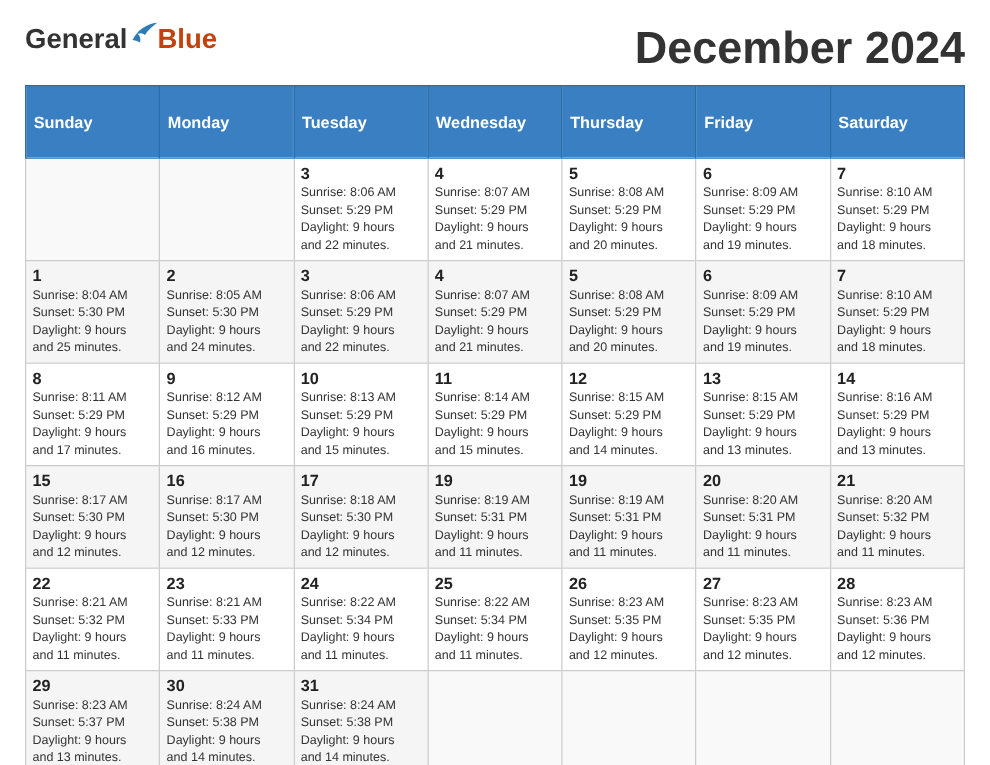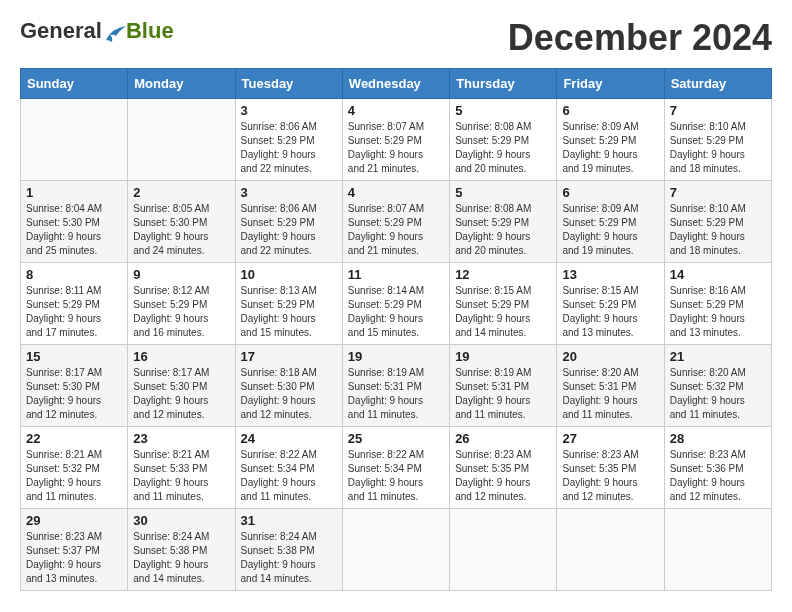--- a/index.html
+++ b/index.html
@@ -20,27 +20,27 @@
       align-items: flex-start;
       margin-bottom: 10px;
     }
     .logo {
       display: flex;
       flex-direction: column;
       align-items: flex-start;
     }
     .logo-text {
       display: flex;
-      align-items: flex-end;
+      align-items: flex-start;
       font-size: 22px;
       font-weight: bold;
       color: #333;
     }
     .logo-general { color: #333; }
-    .logo-blue { color: #4d7c0f; }
+    .logo-blue { color: #c2410c; }
     .logo-bird {
       width: 22px;
       height: 18px;
       margin-left: 2px;
     }
     .title-block {
     }
     .month-title {
       font-size: 36px;
       font-weight: bold;
@@ -54,21 +54,21 @@
     }
     .calendar {
       width: 100%;
       border-collapse: collapse;
       table-layout: fixed;
     }
     .calendar th {
       background-color: #3a7fc1;
       color: #fff;
       text-align: left;
-      padding: 7px 6px;
+      padding: 21px 6px;
       font-size: 13px;
       font-weight: bold;
       border: 1px solid #2a6da8;
     }
     .calendar td {
       border: 1px solid #ccc;
       vertical-align: top;
       padding: 4px 5px;
       font-size: 10px;
       color: #333;

